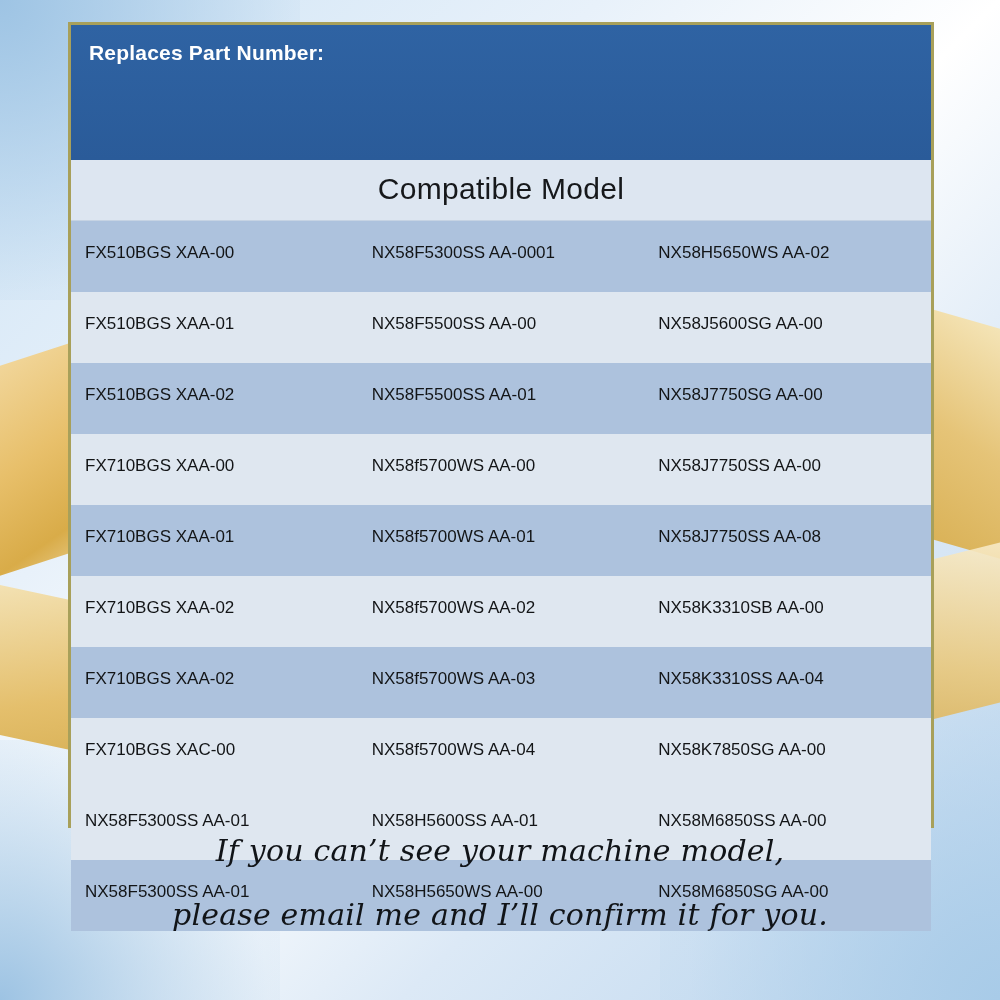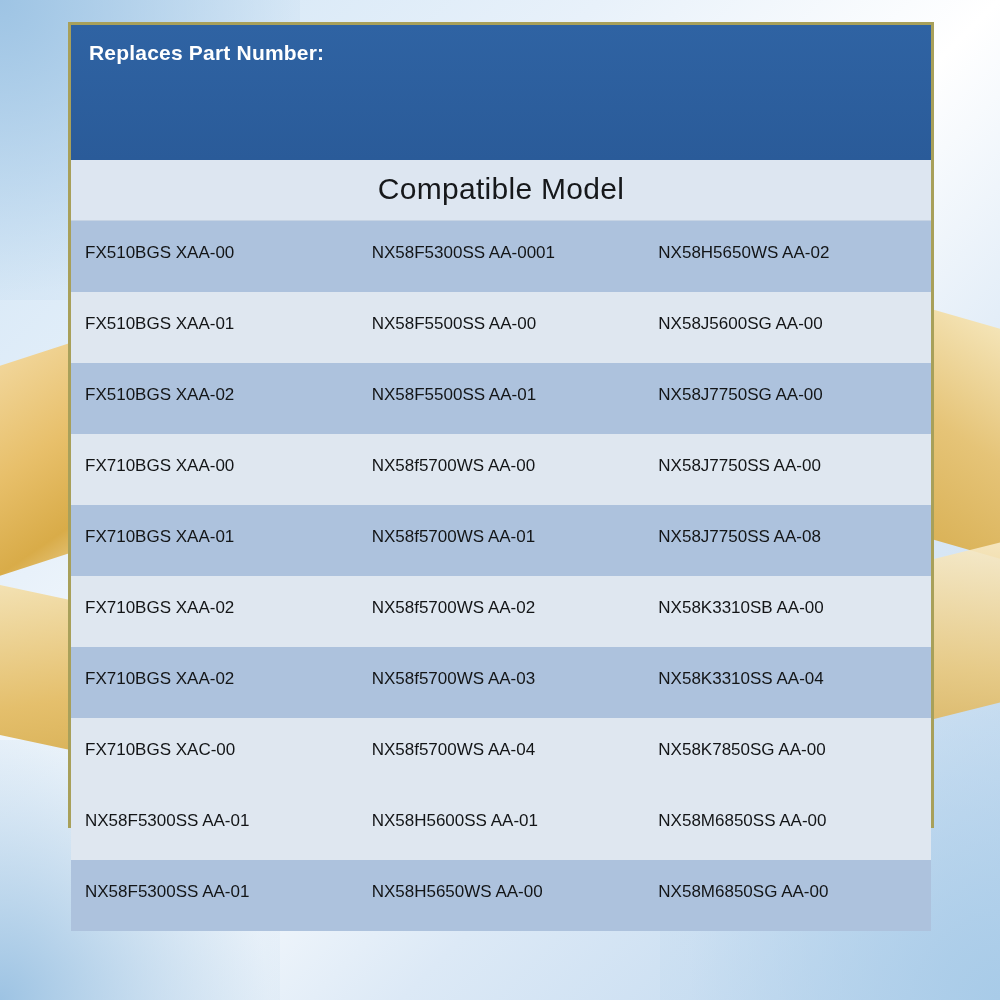--- a/index.html
+++ b/index.html
@@ -241,14 +241,18 @@
         <tr class="odd">
           <td>NX58F5300SS AA-01</td>
           <td>NX58H5650WS AA-00</td>
           <td>NX58M6850SG AA-00</td>
         </tr>
       </tbody>
     </table>
 
   </div>
 
+  <div class="footnote">
+    <div class="line">If you can’t see your machine model,</div>
+    <div class="line">please email me and I’ll confirm it for you.</div>
+  </div>
 
 </div>
 
 </body></html>

